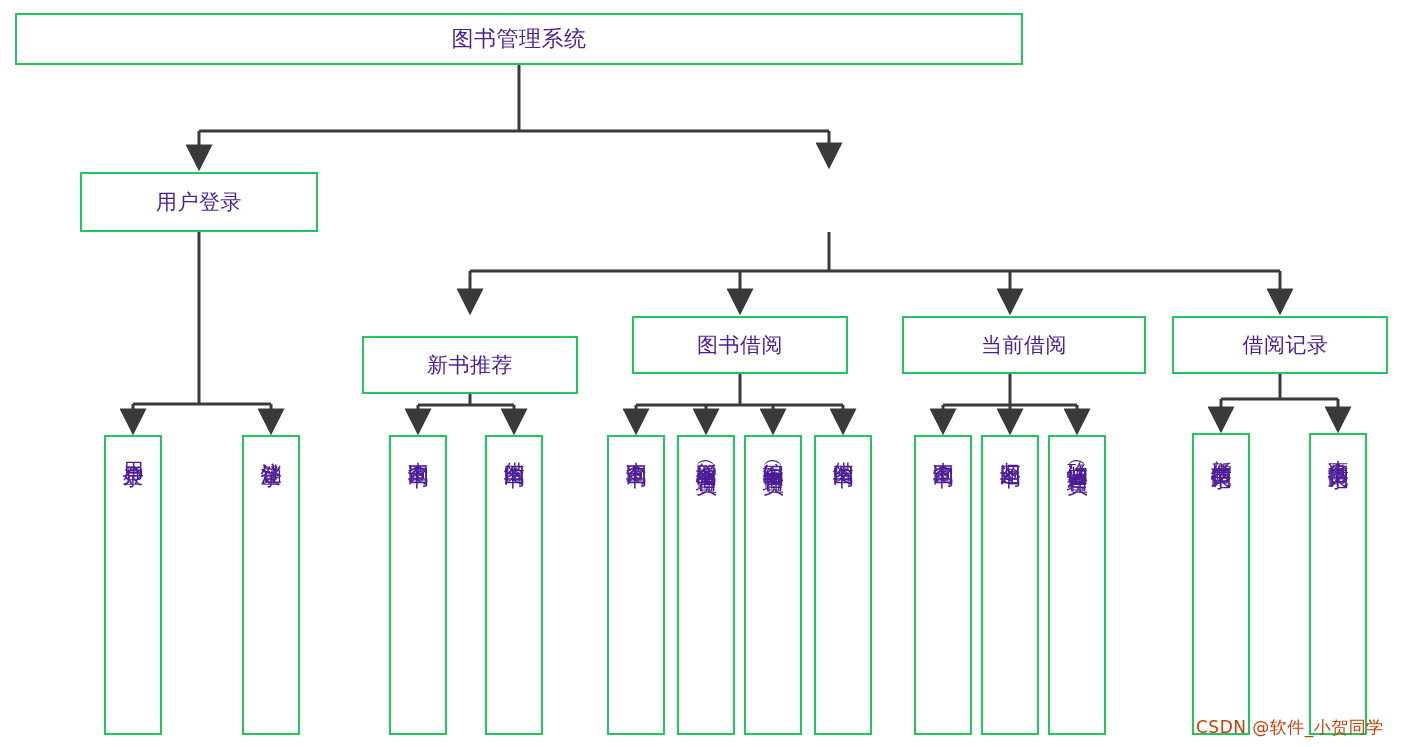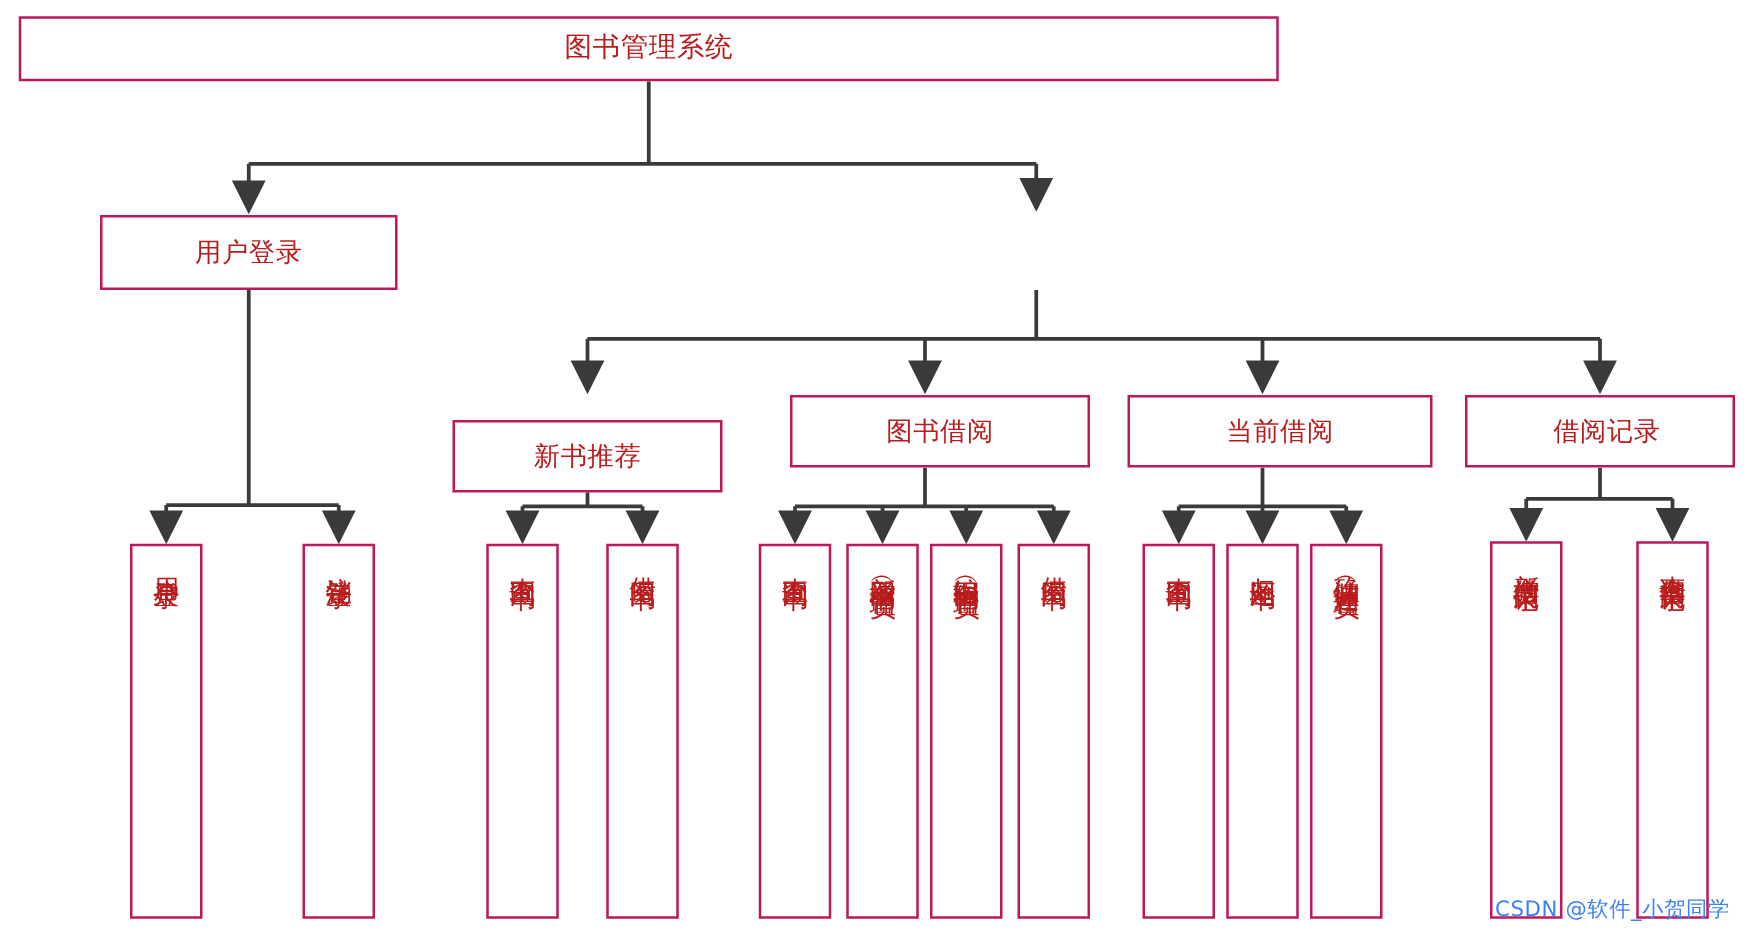--- a/index.html
+++ b/index.html
@@ -22,25 +22,25 @@
     position: absolute;
     left: 0;
     top: 0;
     width: 1405px;
     height: 747px;
   }
   .node {
     position: absolute;
     box-sizing: border-box;
     background: #ffffff;
-    border: 2px solid #be185d;
+    border: 2px solid #22c55e;
     display: flex;
     align-items: center;
     justify-content: center;
-    color: #b91c1c;
+    color: #4c1d95;
   }
   .node-label {
     display: block;
     text-align: center;
     line-height: 1.18;
     letter-spacing: 0.5px;
   }
   
   .node.horiz .node-label {
     font-size: 21px;
@@ -58,21 +58,21 @@
     writing-mode: vertical-rl;
     text-orientation: upright;
     font-size: 21px;
     line-height: 1.25;
     letter-spacing: 2px;
     white-space: nowrap;
   }
   .watermark {
     position: absolute;
     font-size: 17px;
-    color: #3b82f6;
+    color: #c2410c;
     white-space: nowrap;
     letter-spacing: 0.5px;
     pointer-events: none;
   }
 </style>
 </head>
 <body>
 
 <div id="diagram-root">
 
@@ -131,21 +131,21 @@
     <span class="node-label">图书管理系统</span>
   </div>
 
   <div class="node horiz" style="left:80px; top:172px; width:238px; height:60px;">
     <span class="node-label">用户登录</span>
   </div>
 
   <div class="node horiz" style="left:362px; top:316px; width:216px; height:58px;margin-top:20px;">
     <span class="node-label">新书推荐</span>
   </div>
-  <div class="node horiz" style="left:632px; top:316px; width:240px; height:58px;">
+  <div class="node horiz" style="left:632px; top:316px; width:216px; height:58px;">
     <span class="node-label">图书借阅</span>
   </div>
   <div class="node horiz" style="left:902px; top:316px; width:244px; height:58px;">
     <span class="node-label">当前借阅</span>
   </div>
   <div class="node horiz" style="left:1172px; top:316px; width:216px; height:58px;padding-left:11px;">
     <span class="node-label">借阅记录</span>
   </div>
 
   <div class="node vert" style="left:104px; top:435px; width:58px; height:300px;">

